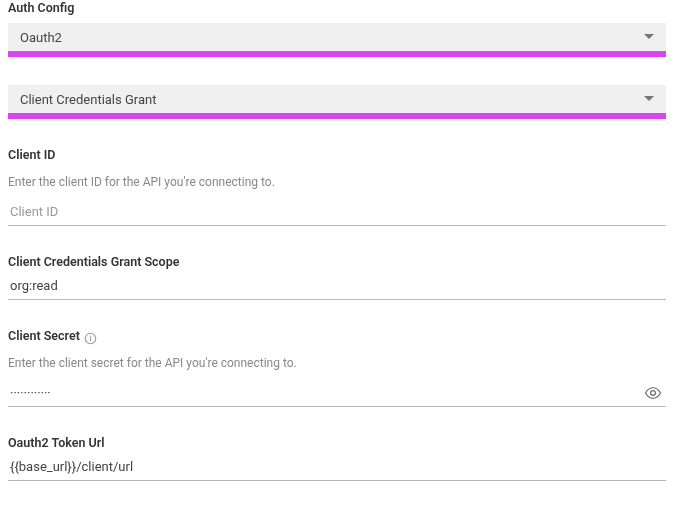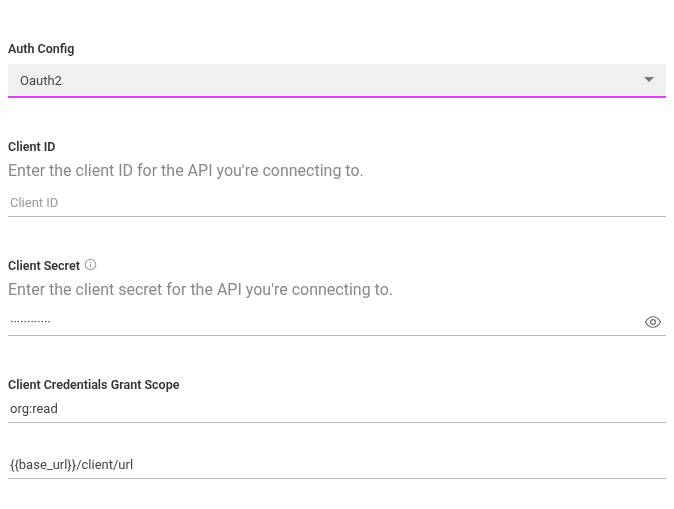--- a/index.html
+++ b/index.html
@@ -7,41 +7,40 @@
     font-family: -apple-system, BlinkMacSystemFont, "Segoe UI", Roboto, Helvetica, Arial, sans-serif;
     font-size: 13px;
     color: #333;
     background: #fff;
     width: 674px;
   }
   .container { padding: 0 8px 32px 8px; }
   .field { margin-bottom: 28px; }
   .label-row {
     display: flex;
-    align-items: flex-start;
+    align-items: flex-end;
     gap: 4px;
     margin-bottom: 1px;
-    margin-top: 41px;
   }
   .label {
     font-weight: 600;
     color: #333;
     font-size: 12.5px;
     padding-bottom: 2px;
   }
   .help {
     color: #888;
-    font-size: 16px;
-    margin-top: 5px;
+    font-size: 12px;
+    margin-top: 11px;
     margin-bottom: 9px;
   }
   .select {
     position: relative;
     background: #f0f0f0;
-    border-bottom: 2px solid #d946ef;
+    border-bottom: 6px solid #d946ef;
     height: 34px;
     display: flex;
     align-items: center;
     padding: 0 36px 0 12px;
     cursor: pointer;
     color: #444;
     font-size: 13px;
     margin-top: 6px;
   }
   .select .chevron {
@@ -102,29 +101,46 @@
       <span>Oauth2</span>
       <span class="chevron">
         <svg width="10" height="6" viewBox="0 0 10 6">
             <path d="M0 0 L5 5 L10 0 Z" fill="currentColor"></path>
           </svg>
       </span>
     </div>
   </div>
 
   <div class="field">
+    <div class="select">
+      <span>Client Credentials Grant</span>
+      <span class="chevron">
+        <svg width="10" height="6" viewBox="0 0 10 6">
+            <path d="M0 0 L5 5 L10 0 Z" fill="currentColor"></path>
+          </svg>
+      </span>
+    </div>
   </div>
 
   <div class="field">
     <div class="label-row">
       <span class="label">Client ID</span>
     </div>
     <div class="help">Enter the client ID for the API you're connecting to.</div>
     <div class="text-input placeholder">
       <span class="value">Client ID</span>
+    </div>
+  </div>
+
+  <div class="field">
+    <div class="label-row">
+      <span class="label">Client Credentials Grant Scope</span>
+    </div>
+    <div class="text-input">
+      <span class="value">org:read</span>
     </div>
   </div>
 
   <div class="field">
     <div class="label-row">
       <span class="label">Client Secret</span>
       <span class="info-icon">
         <svg width="13" height="13" viewBox="0 0 16 16">
           <circle cx="8" cy="8" r="6.5" fill="none" stroke="currentColor" stroke-width="1.3"></circle>
           <circle cx="8" cy="5.2" r="0.9" fill="currentColor"></circle>
@@ -137,28 +153,22 @@
       <span class="value">············</span>
       <span class="eye-icon">
         <svg width="18" height="12" viewBox="0 0 24 16">
           <path d="M12 1 C6 1 2 8 2 8 C2 8 6 15 12 15 C18 15 22 8 22 8 C22 8 18 1 12 1 Z" fill="none" stroke="currentColor" stroke-width="1.6"></path>
           <circle cx="12" cy="8" r="3.2" fill="none" stroke="currentColor" stroke-width="1.6"></circle>
         </svg>
       </span>
     </div>
   </div>
 
-  <div class="field">
+  <div class="field" style="margin-bottom:8px;">
     <div class="label-row">
-      <span class="label">Client Credentials Grant Scope</span>
+      <span class="label">Oauth2 Token Url</span>
     </div>
-    <div class="text-input">
-      <span class="value">org:read</span>
-    </div>
-  </div>
-
-  <div class="field" style="margin-bottom:8px;">
     <div class="text-input">
       <span class="value">{{base_url}}/client/url</span>
     </div>
   </div>
 
 </div>
 
 </body></html>

